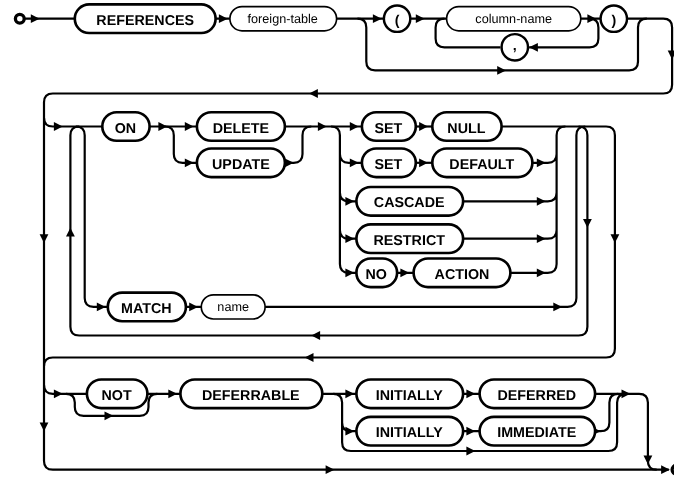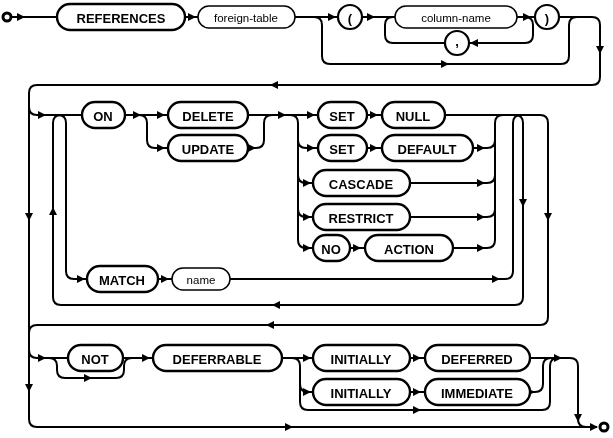--- a/index.html
+++ b/index.html
@@ -1,16 +1,16 @@
 <!DOCTYPE html>
 <html><head>
 <meta charset="utf-8">
 <style>
   html,body { margin:0; padding:0; background:#ffffff; }
-  .stage { width:497px; height:438px; background:#ffffff; position:relative; }
+  .stage { width:497px; height:438px; background:#ffffff; position:relative;margin-left:11px; }
   svg { display:block; }
   .line  { fill:none; stroke:#000000; stroke-width:2; }
   .kwbox { fill:#ffffff; stroke:#000000; stroke-width:2.4; }
   .ntbox { fill:#ffffff; stroke:#000000; stroke-width:1.5; }
   .pcirc { fill:#ffffff; stroke:#000000; stroke-width:2.2; }
   .term  { fill:#ffffff; stroke:#000000; stroke-width:3; }
   .ah    { fill:#000000; stroke:none; }
   text.kw { font-family:"Liberation Sans", sans-serif; font-size:13px; font-weight:bold; text-anchor:middle; dominant-baseline:central; fill:#000; }
   text.nt { font-family:"Liberation Sans", sans-serif; font-size:11.5px; font-weight:normal; text-anchor:middle; dominant-baseline:central; fill:#000; }
   text.pn { font-family:"Liberation Sans", sans-serif; font-size:13px; font-weight:bold; text-anchor:middle; dominant-baseline:central; fill:#000; }

